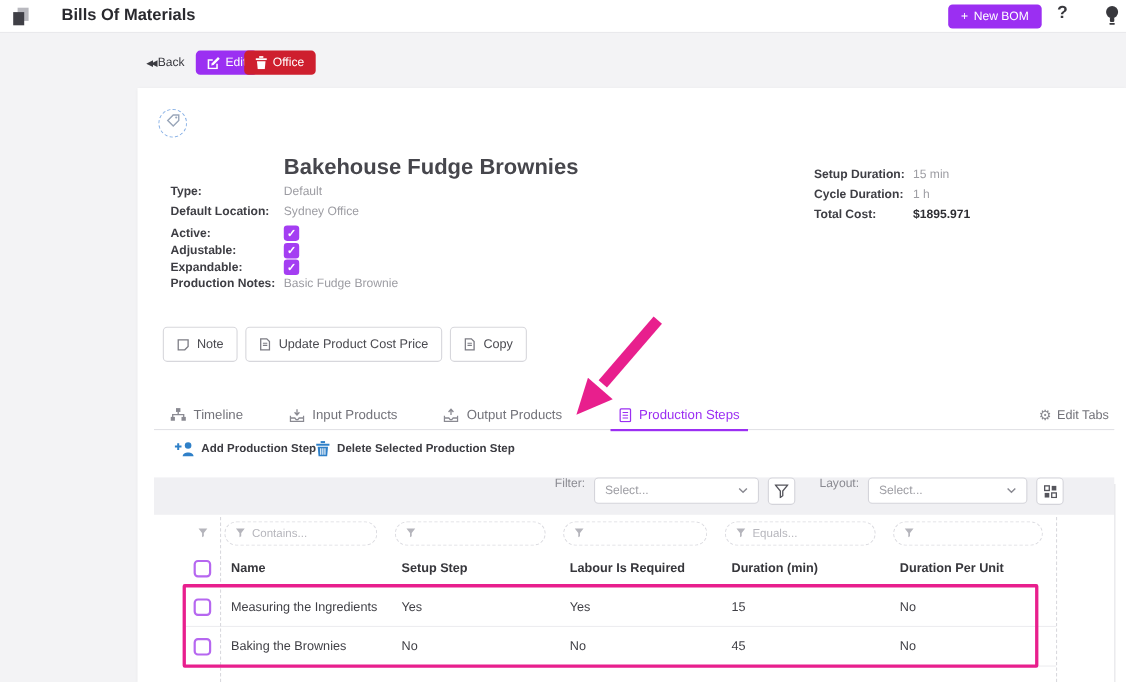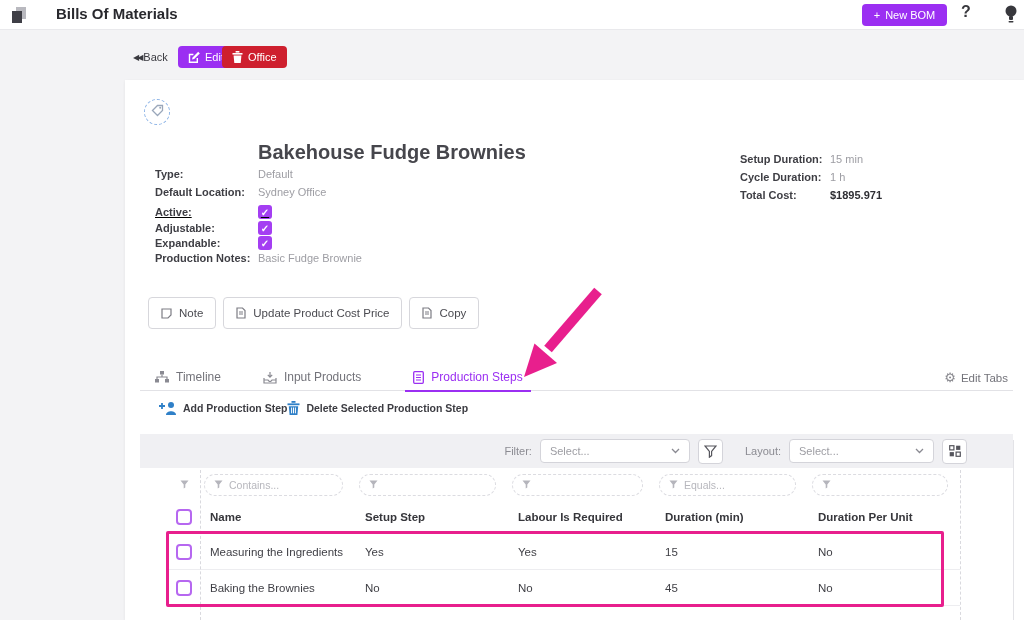--- a/index.html
+++ b/index.html
@@ -65,21 +65,21 @@
     gap:5px; font-size:11.5px; color:#73737a; cursor:pointer; }
   .gear-glyph { font-size:13px; color:#8a8a90; }
 
   
   .grid-toolbar { position:absolute; left:158px; top:401px; display:flex; align-items:center; }
   .tool-item { display:flex; align-items:center; gap:6px; font-size:10.5px; color:#3c3c42;
     font-weight:bold; cursor:pointer; background:none; border:none; font-family:"Liberation Sans", sans-serif;}
 
   
   .filterbar { position:absolute; left:140px; top:434px; width:873px; height:34px; background:#f0f0f3;
-    display:flex; align-items:center; justify-content:flex-end; gap:8px; padding-right:46px; }
+    display:flex; align-items:flex-start; justify-content:flex-end; gap:8px; padding-right:46px; }
   .fb-label { font-size:11px; color:#8b8b92; }
   .fb-select { width:150px; height:24px; background:#fff; border:1px solid #d4d4da; border-radius:4px;
     display:flex; align-items:center; justify-content:space-between; padding:0 9px; cursor:pointer; }
   .fb-select.narrow { width:145px; }
   .fb-select .sel-text { font-size:11px; color:#9d9da3; }
   .sq-btn { width:25px; height:25px; background:#fff; border:1px solid #d4d4da; border-radius:4px;
     display:flex; align-items:center; justify-content:center; cursor:pointer; }
   .fb-gap { width:6px; }
 
   
@@ -173,21 +173,21 @@
 <div class="bom-title">Bakehouse Fudge Brownies</div>
 
 <div class="fld" style="top:168px;">
   <span class="lbl">Type:</span>
   <span class="val">Default</span>
 </div>
 <div class="fld" style="top:186px;">
   <span class="lbl">Default Location:</span>
   <span class="val">Sydney Office</span>
 </div>
-<div class="fld" style="top:205px; align-items:center;text-decoration:underline;">
+<div class="fld" style="top:205px; align-items:center;">
   <span class="lbl">Active:</span>
   <span class="chk">
       <span>✓</span>
     </span>
 </div>
 <div class="fld" style="top:221px; align-items:center;">
   <span class="lbl">Adjustable:</span>
   <span class="chk">
       <span>✓</span>
     </span>
@@ -258,20 +258,29 @@
     <span>Timeline</span>
   </div>
   <div class="tab">
     <span class="icon">
       <svg width="14" height="13">
           <path d="M1 7 V12 H13 V7 M1 9 H5 L6.3 10.5 H7.7 L9 9 H13" fill="none" stroke="#8a8a92" stroke-width="1.2"></path>
           <path d="M7 1 V5.5 M4.8 3.8 L7 6.2 L9.2 3.8" fill="none" stroke="#8a8a92" stroke-width="1.2"></path>
         </svg>
     </span>
     <span>Input Products</span>
+  </div>
+  <div class="tab">
+    <span class="icon">
+      <svg width="14" height="13">
+          <path d="M1 7 V12 H13 V7 M1 9 H5 L6.3 10.5 H7.7 L9 9 H13" fill="none" stroke="#8a8a92" stroke-width="1.2"></path>
+          <path d="M7 6.2 V1.5 M4.8 3.5 L7 1 L9.2 3.5" fill="none" stroke="#8a8a92" stroke-width="1.2"></path>
+        </svg>
+    </span>
+    <span>Output Products</span>
   </div>
   <div class="tab active" style="margin-left:25px;">
     <span class="icon">
       <svg width="11" height="13">
           <rect x="0.7" y="0.7" width="9.6" height="11.6" rx="1" fill="none" stroke="#9b2ff2" stroke-width="1.3"></rect>
           <path d="M3 4 h5 M3 6.5 h5 M3 9 h5" stroke="#9b2ff2" stroke-width="1.1"></path>
         </svg>
     </span>
     <span>Production Steps</span>
   </div>

